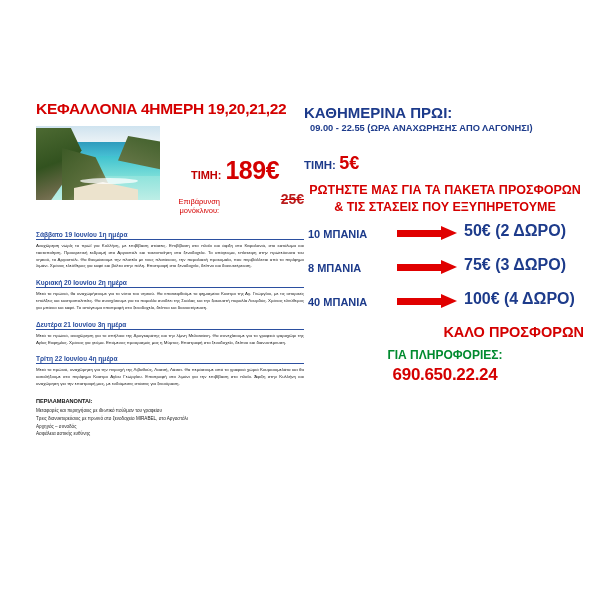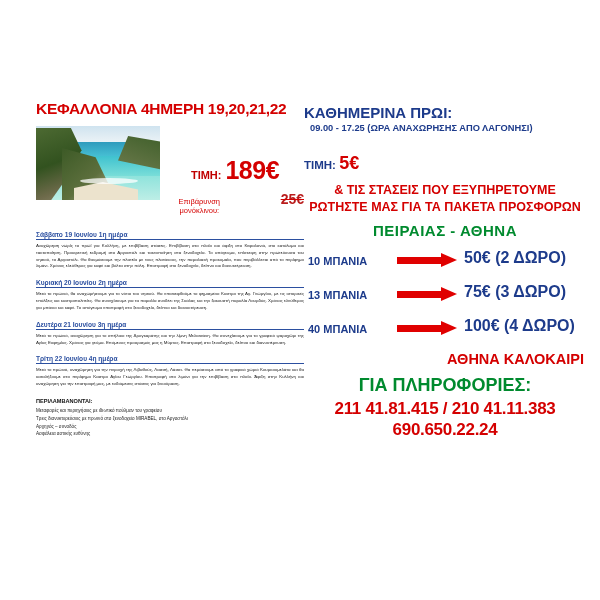--- a/index.html
+++ b/index.html
@@ -287,21 +287,21 @@
   .r-wish {
     color: #d40000;
     font-weight: bold;
     font-size: 14.5px;
     text-align: right;
     margin: 4px 6px 6px 0;
   }
   .r-info-label {
     color: #008a2e;
     font-weight: bold;
-    font-size: 18px;
+    font-size: 12px;
     text-align: center;
     margin: 8px 0 2px 0;
   }
   .r-phone {
     color: #d40000;
     font-weight: bold;
     font-size: 17px;
     letter-spacing: -0.3px;
     line-height: 1.25;
     white-space: nowrap;
@@ -369,63 +369,61 @@
         <div>Τρεις διανυκτερεύσεις με πρωινό στο ξενοδοχείο MIRABEL, στο Αργοστόλι</div>
         <div>Αρχηγός – συνοδός</div>
         <div>Ασφάλεια αστικής ευθύνης</div>
       </div>
     </div>
   </div>
 
   <div class="right-col">
 
     <div class="r-sub">ΚΑΘΗΜΕΡΙΝΑ ΠΡΩΙ:</div>
-    <div class="r-hours">09.00 - 17.25 (ΩΡΑ ΑΝΑΧΩΡΗΣΗΣ ΑΠΟ ΛΑΓΟΝΗΣΙ)</div>
+    <div class="r-hours">09.00 - 22.55 (ΩΡΑ ΑΝΑΧΩΡΗΣΗΣ ΑΠΟ ΛΑΓΟΝΗΣΙ)</div>
 
     <div class="r-ticket">
       <span>ΤΙΜΗ:</span>
       <span class="amount">5€</span>
     </div>
 
     <div class="r-promo">
+      <div>ΡΩΤΗΣΤΕ ΜΑΣ ΓΙΑ ΤΑ ΠΑΚΕΤΑ ΠΡΟΣΦΟΡΩΝ</div>
       <div>&amp; ΤΙΣ ΣΤΑΣΕΙΣ ΠΟΥ ΕΞΥΠΗΡΕΤΟΥΜΕ</div>
-      <div>ΡΩΤΗΣΤΕ ΜΑΣ ΓΙΑ ΤΑ ΠΑΚΕΤΑ ΠΡΟΣΦΟΡΩΝ</div>
     </div>
 
-    <div class="r-route">ΠΕΙΡΑΙΑΣ - ΑΘΗΝΑ</div>
 
     <div class="offers">
 
       <div class="offer-row">
         <div class="offer-qty">10 ΜΠΑΝΙΑ</div>
         <div class="arrow">
           <div class="shaft"></div>
             <div class="head"></div>
         </div>
         <div class="offer-price">50€ (2 ΔΩΡΟ)</div>
       </div>
 
       <div class="offer-row">
-        <div class="offer-qty">13 ΜΠΑΝΙΑ</div>
+        <div class="offer-qty">8 ΜΠΑΝΙΑ</div>
         <div class="arrow">
           <div class="shaft"></div>
             <div class="head"></div>
         </div>
         <div class="offer-price">75€ (3 ΔΩΡΟ)</div>
       </div>
 
       <div class="offer-row">
         <div class="offer-qty">40 ΜΠΑΝΙΑ</div>
         <div class="arrow">
           <div class="shaft"></div>
             <div class="head"></div>
         </div>
         <div class="offer-price">100€ (4 ΔΩΡΟ)</div>
       </div>
     </div>
 
-    <div class="r-wish">ΑΘΗΝΑ ΚΑΛΟΚΑΙΡΙ</div>
+    <div class="r-wish">ΚΑΛΟ ΠΡΟΣΦΟΡΩΝ</div>
     <div class="r-info-label">ΓΙΑ ΠΛΗΡΟΦΟΡΙΕΣ:</div>
-    <div class="r-phone">211 41.81.415  /  210 41.11.383</div>
     <div class="r-phone">690.650.22.24</div>
   </div>
 
 </div>
 
 </body></html>

